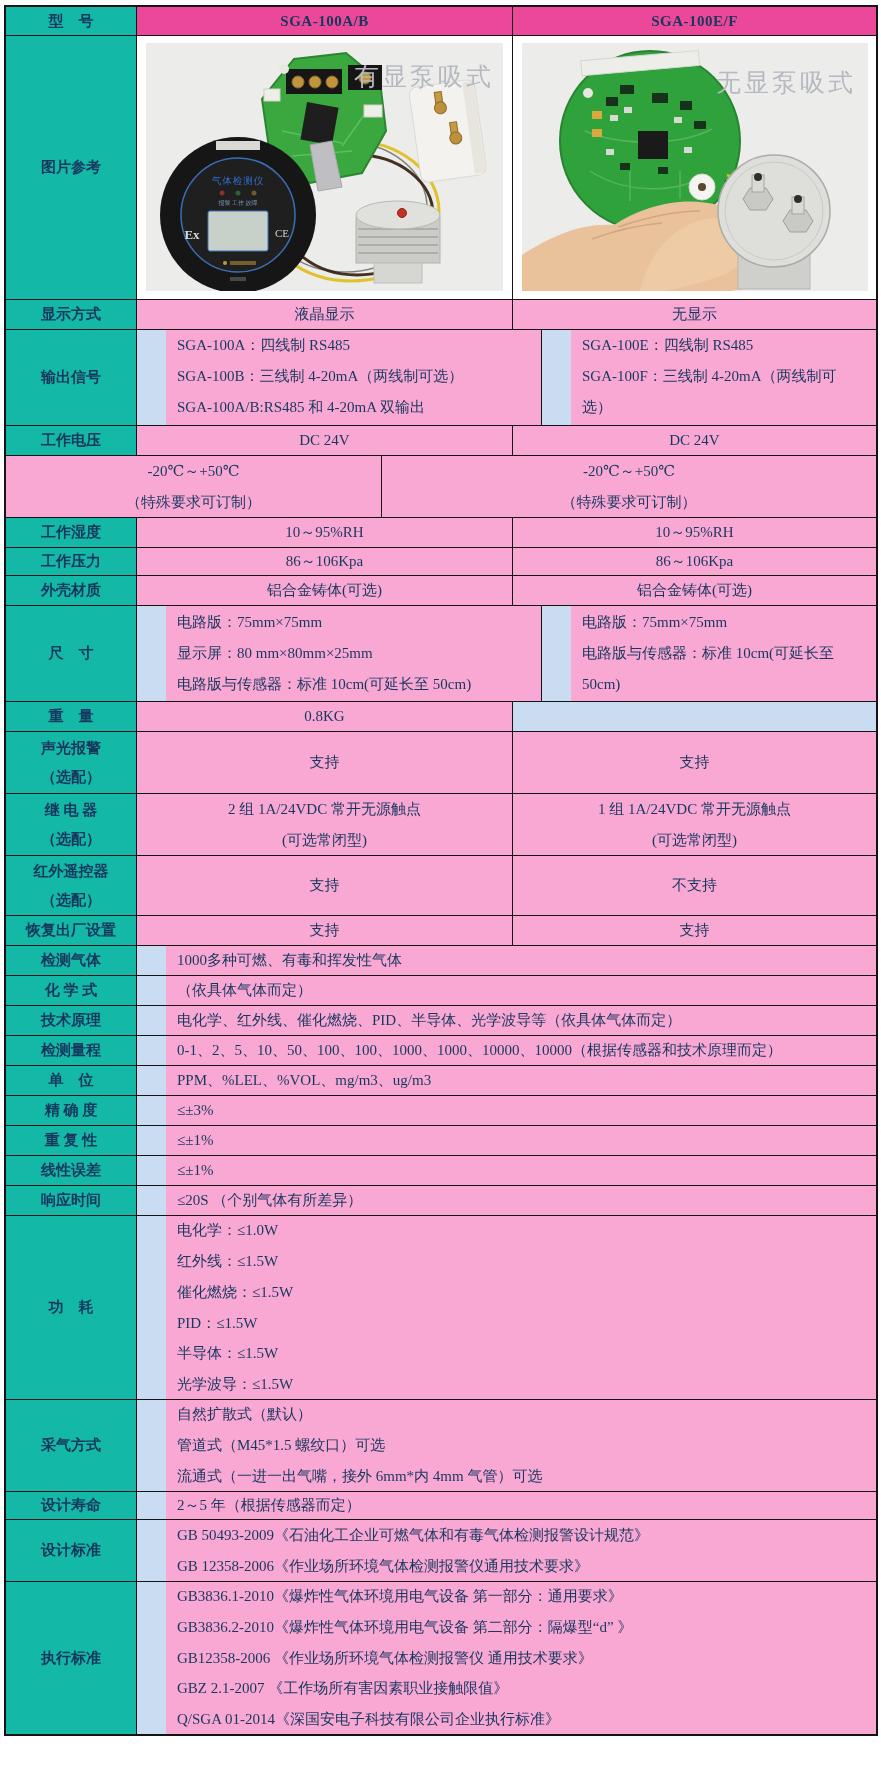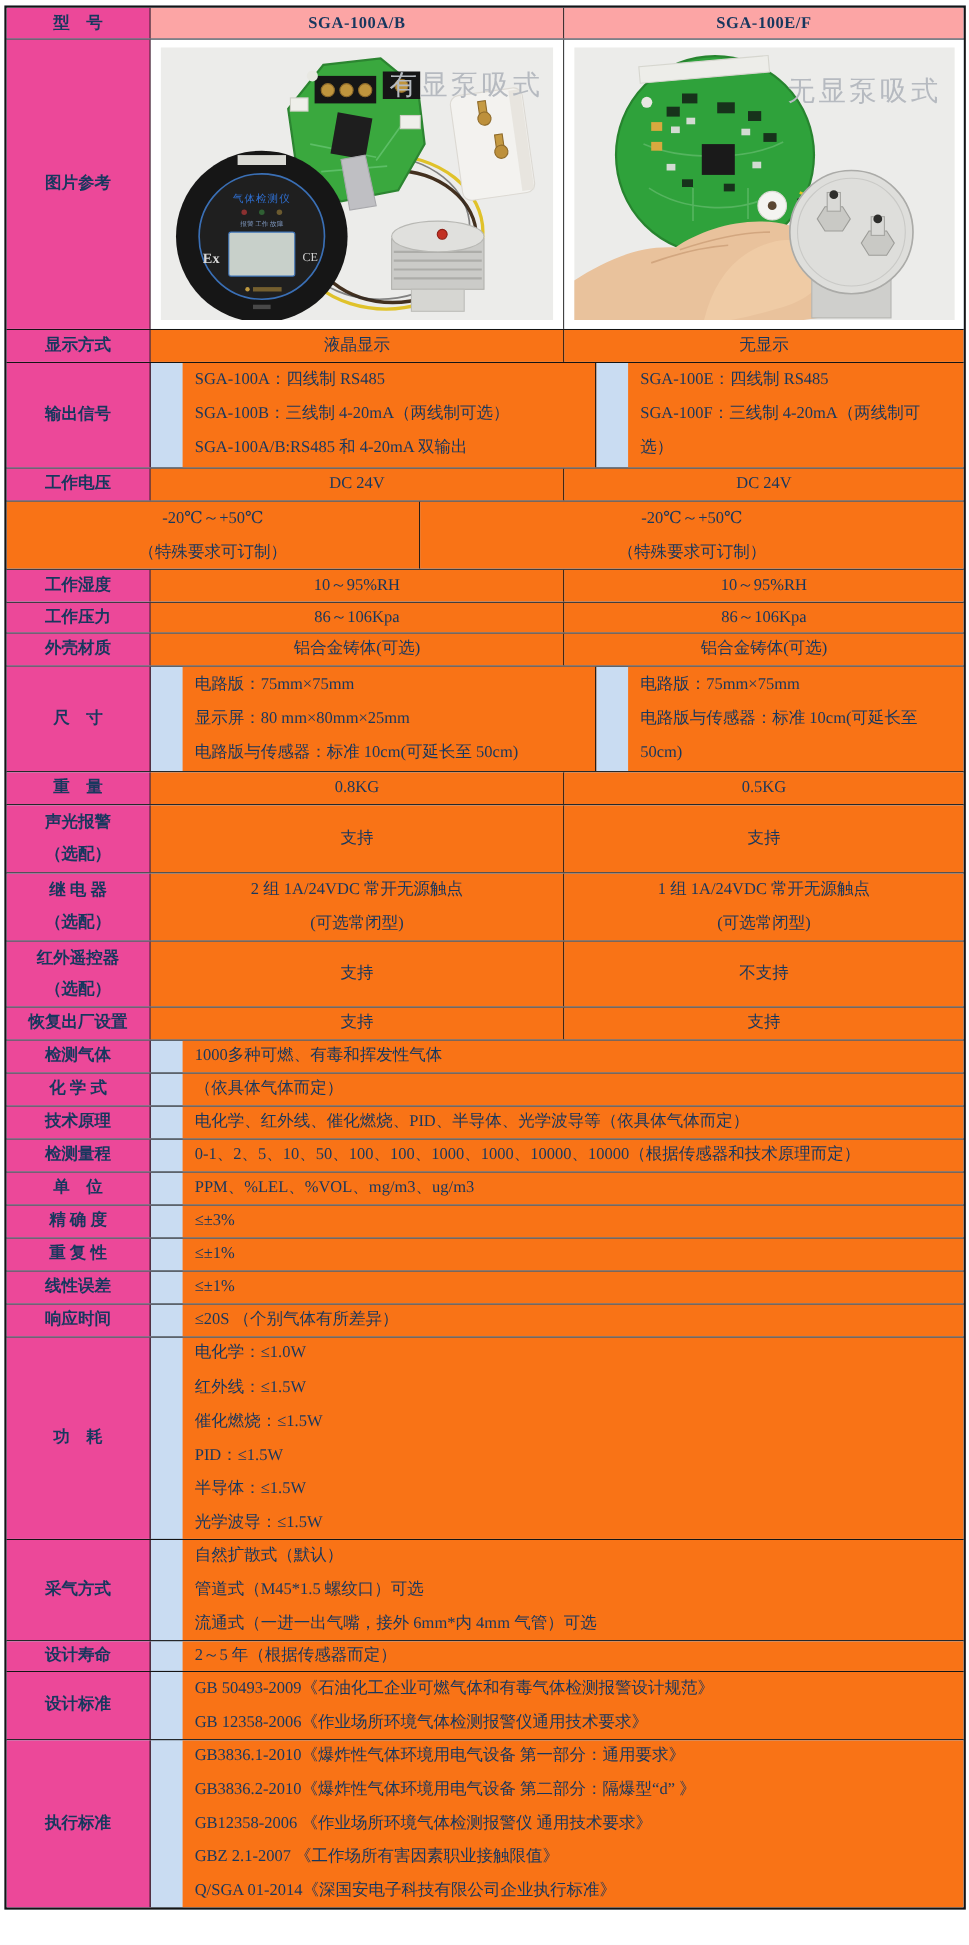--- a/index.html
+++ b/index.html
@@ -1,26 +1,26 @@
 <!DOCTYPE html>
 <html><head>
 <meta charset="utf-8">
 <style>
   html,body{margin:0;padding:0;background:#ffffff;}
   body{width:881px;height:1768px;font-family:"Liberation Serif","DejaVu Serif",serif;color:#17375E;}
   .tbl{box-sizing:border-box;margin:5px 3px 0 4px;width:874px;border:2px solid #141414;background:#C9DCF2;}
   .r{display:flex;box-sizing:border-box;border-bottom:1px solid #141414;overflow:hidden;}
   .r:last-child{border-bottom:none;}
-  .lab{flex:0 0 131px;box-sizing:border-box;border-right:1px solid #141414;background:#ec4899;
+  .lab{flex:0 0 131px;box-sizing:border-box;border-right:1px solid #141414;background:#14b8a6;
        display:flex;align-items:center;justify-content:center;text-align:center;
        font-weight:bold;font-size:15px;line-height:1.9;white-space:pre-line;}
   .c{flex:1;box-sizing:border-box;display:flex;align-items:center;justify-content:center;
-     text-align:center;font-size:15px;line-height:2.05;white-space:pre-line;background:#f97316;}
+     text-align:center;font-size:15px;line-height:2.05;white-space:pre-line;background:#f9a8d4;}
   .ca{flex:0 0 376px;border-right:1px solid #141414;}
-  .hd{background:#fca5a5;font-weight:bold;letter-spacing:.5px;}
+  .hd{background:#ec4899;font-weight:bold;letter-spacing:.5px;}
   .left{justify-content:flex-start;text-align:left;padding:0 11px;margin-left:29px;}
   .top{align-items:flex-start;}
   .photo{background:#ffffff;padding:7px 9px;align-items:flex-start;}
   .photo svg{display:block;}
 </style>
 </head>
 <body>
 
 <div class="tbl">
 
@@ -201,21 +201,20 @@
     <div class="c ca left">电路版：75mm×75mm
 显示屏：80 mm×80mm×25mm
 电路版与传感器：标准 10cm(可延长至 50cm)</div>
     <div class="c left">电路版：75mm×75mm
 电路版与传感器：标准 10cm(可延长至 50cm)</div>
   </div>
 
   <div class="r" style="height:30px">
     <div class="lab">重　量</div>
     <div class="c ca">0.8KG</div>
-    <div class="c">0.5KG</div>
   </div>
 
   <div class="r" style="height:62px">
     <div class="lab">声光报警
 （选配）</div>
     <div class="c ca">支持</div>
     <div class="c">支持</div>
   </div>
 
   <div class="r" style="height:62px">

